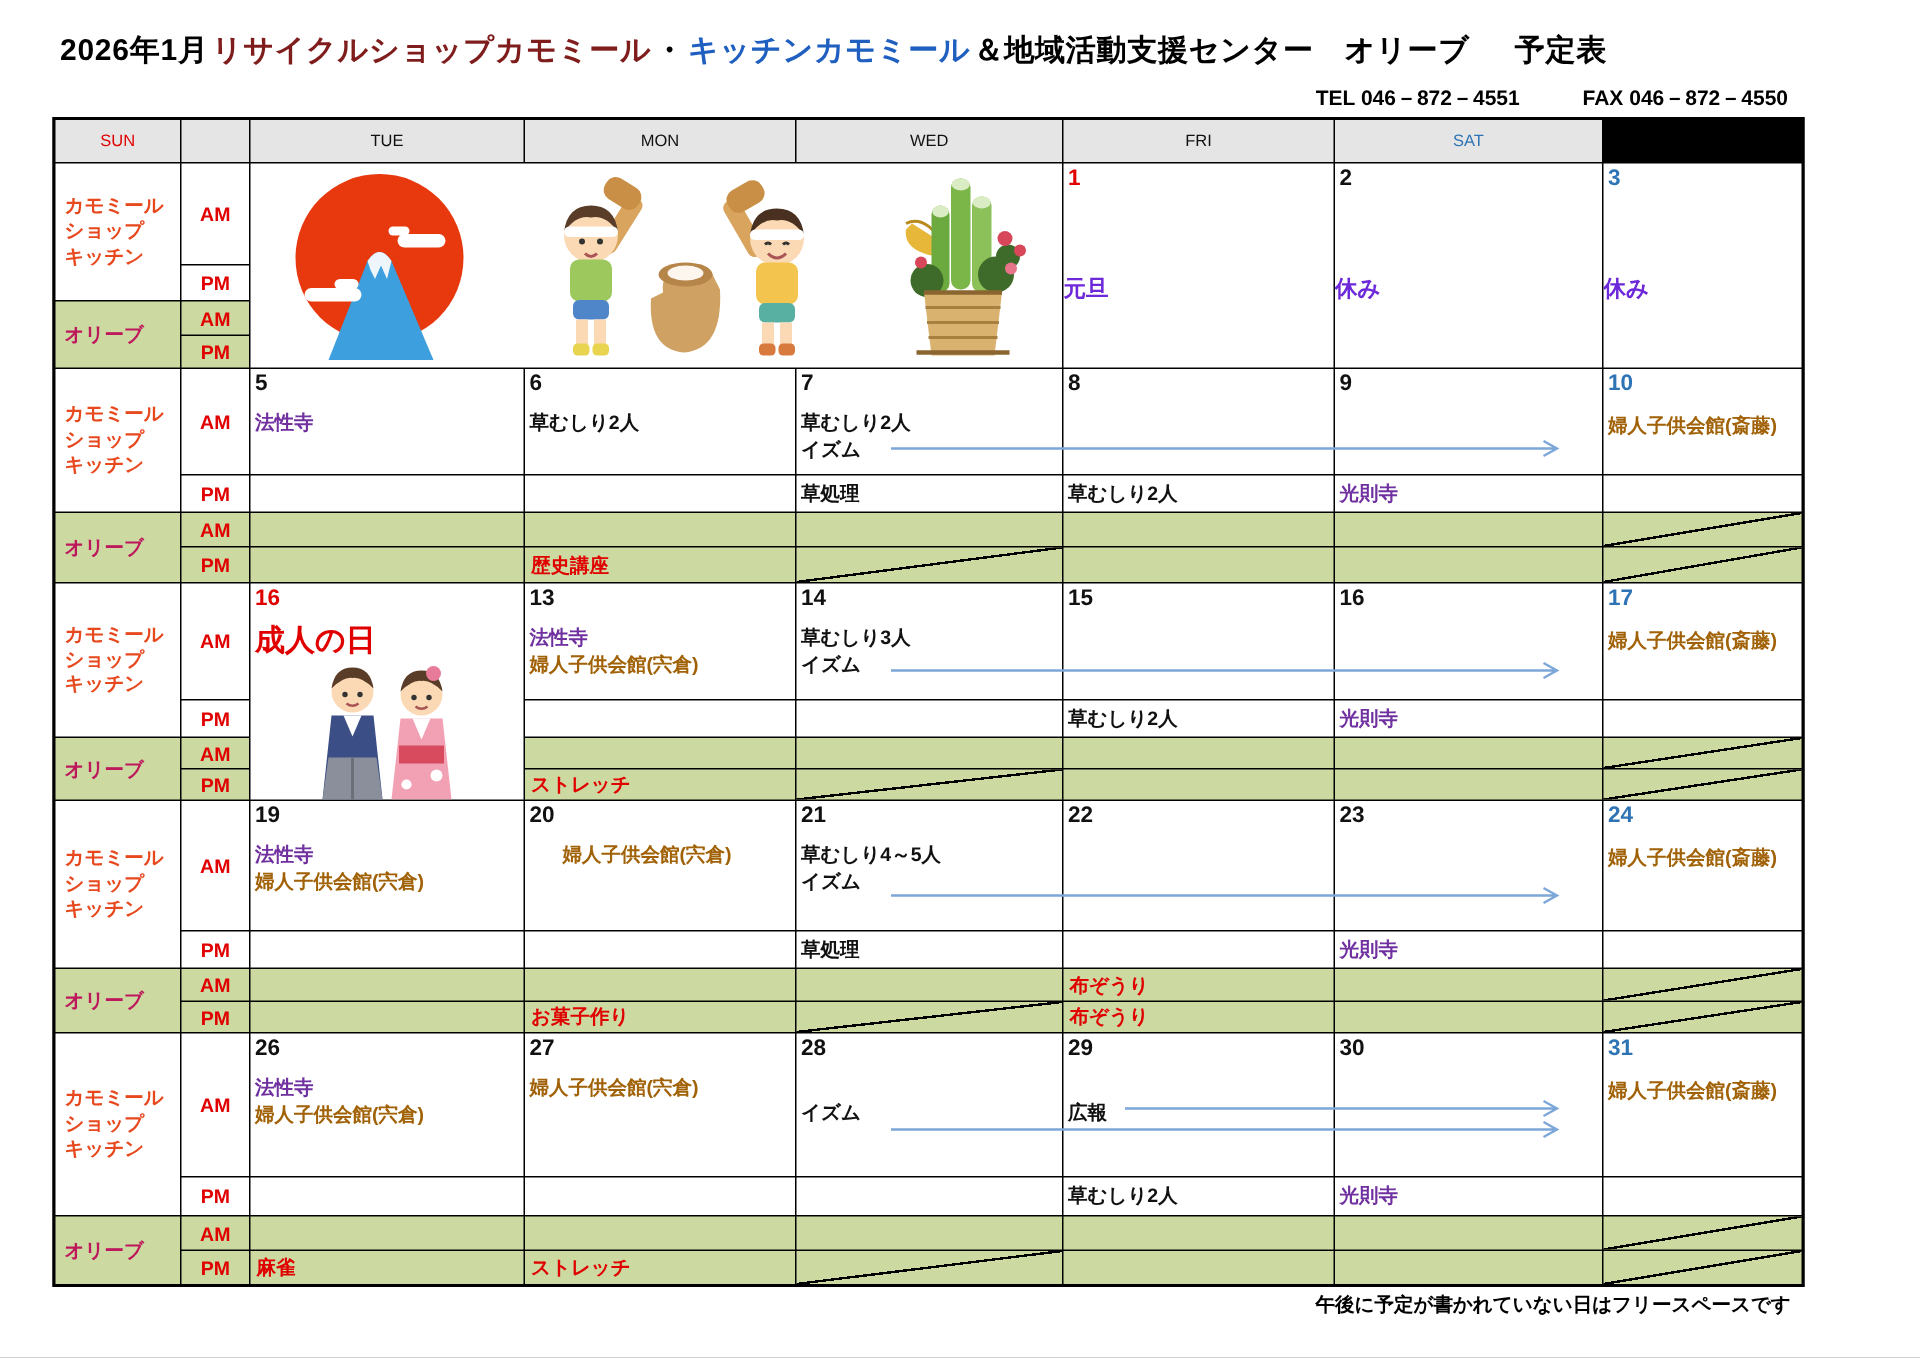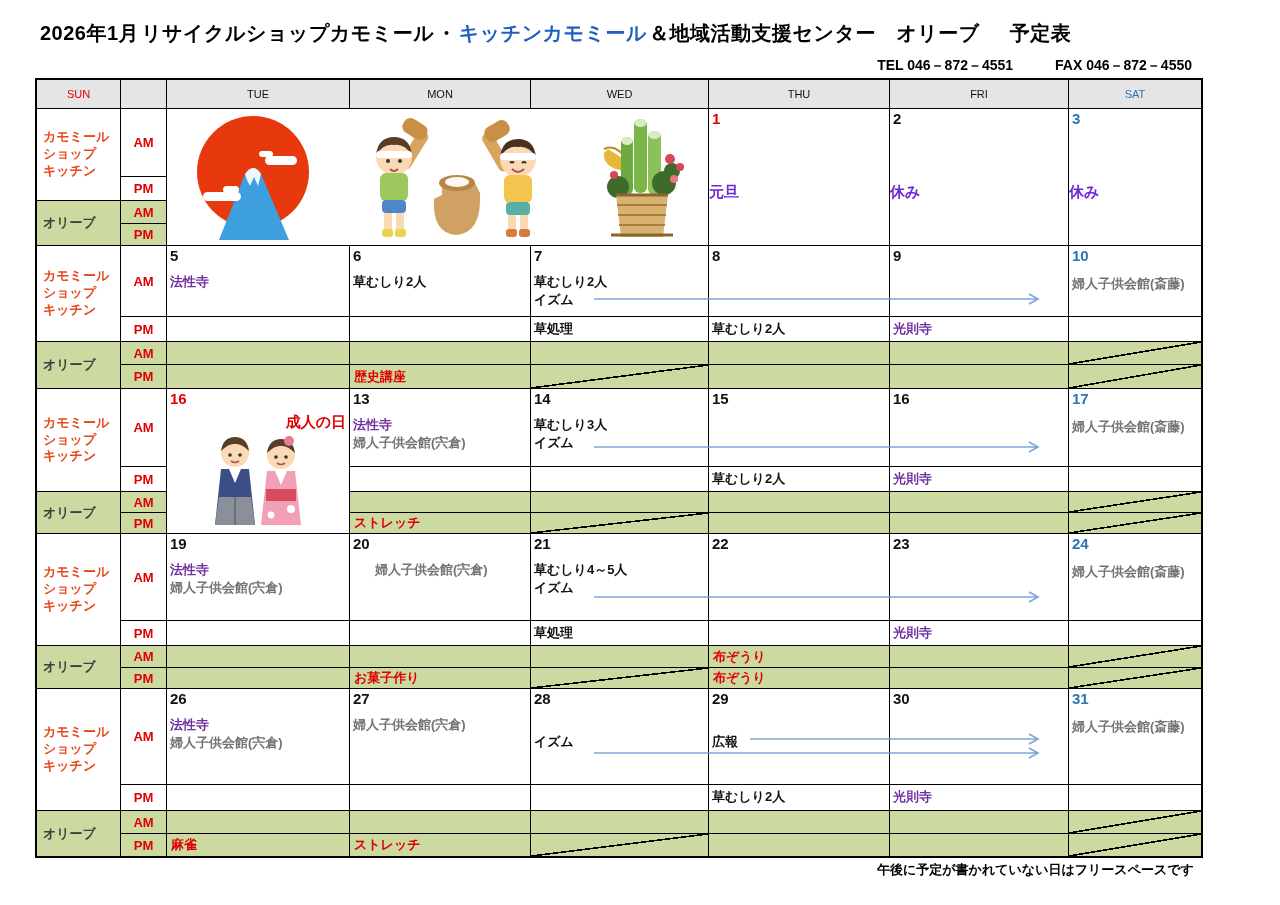--- a/index.html
+++ b/index.html
@@ -4,21 +4,21 @@
 <style>
   html,body{margin:0;padding:0;background:#fff;}
   .page{position:relative;width:1280px;height:905px;background:#fff;
         font-family:"Liberation Sans","DejaVu Sans",sans-serif;overflow:hidden;}
 
   
   .title{position:absolute;left:40px;top:20px;font-size:20px;font-weight:700;
          letter-spacing:.5px;white-space:nowrap;}
   .title span{margin-right:2px;}
   .t-month{margin-right:14px;}
-  .t-shop{color:#000000;}
+  .t-shop{color:#7f1d1d;}
   .t-kitchen{color:#1f5fc0;}
   .t-suffix{margin-left:28px;}
   .contact{position:absolute;top:57px;right:88px;font-size:14px;font-weight:700;white-space:nowrap;}
   .contact span{margin-left:38px;}
   .contact span:first-child{margin-left:12px;}
 
   
   .cal{position:absolute;left:35px;top:78px;border:2px solid #000;background:#000;
        display:flex;flex-direction:column;gap:1px;width:1164px;}
   .wk,.hd{display:grid;grid-template-columns:83px 45px 182px 180px 177px 180px 178px 132px;
@@ -31,40 +31,40 @@
   .c{background:#fff;position:relative;overflow:hidden;padding:1px 3px;
      font-size:13px;font-weight:700;color:#111;}
   .g{background:#ccd9a1;}
   .c1{grid-column:1}.c2{grid-column:2}.c3{grid-column:3}.c4{grid-column:4}
   .c5{grid-column:5}.c6{grid-column:6}.c7{grid-column:7}.c8{grid-column:8}
   .r1{grid-row:1}.r2{grid-row:2}.r3{grid-row:3}.r4{grid-row:4}
   .r12{grid-row:1/3}.r34{grid-row:3/5}.r14{grid-row:1/5}.c35{grid-column:3/6}
 
   .shopL{color:#e8481d;display:flex;align-items:center;padding-left:6px;
          line-height:1.3;white-space:pre-line;}
-  .oliveL{display:flex;align-items:center;padding-left:6px;color:#404040;}
+  .oliveL{display:flex;align-items:center;padding-left:6px;color:#be185d;}
   .amL{display:flex;align-items:center;justify-content:center;color:#e00000;text-align:center;}
 
   .date{display:block;font-size:15px;line-height:17px;color:#111;}
   .date.r{color:#e00000;} .date.b{color:#2e74b5;}
   .ln{display:block;line-height:17px;margin-top:9px;}
   .ln + .ln{margin-top:1px;}
-  .pu{color:#7030a0;} .bl{color:#737373;}
+  .pu{color:#7030a0;} .bl{color:#a16207;}
   .mt8{margin-top:11px;} .mt24{margin-top:26px;} .ind{padding-left:22px;}
   .pmtxt{display:block;line-height:21px;}
 
   .oc{display:flex;align-items:center;padding-left:4px;}
   .oc span{color:#e00000;}
   .diag{background-image:linear-gradient(to bottom right,
         transparent calc(50% - .8px),#000 calc(50% - .8px),
         #000 calc(50% + .8px),transparent calc(50% + .8px));}
 
   .hol{position:absolute;left:0;right:0;top:74px;
        font-size:15px;color:#6d28d9;}
-  .seijin{text-align:right;font-size:15px;color:#e00000;margin-top:6px;}
+  .seijin{text-align:left;font-size:20px;color:#e00000;margin-top:6px;}
   .imgcell{display:flex;align-items:center;justify-content:space-between;
            padding:0 18px 0 22px;}
   .kimono{display:block;margin:3px auto 0;}
 
   .arr{position:absolute;pointer-events:none;z-index:5;}
   .arr path{fill:none;stroke:#7da7d9;stroke-width:1.6;}
 
   .footnote{position:absolute;left:877px;top:861px;font-size:13px;font-weight:700;}
 </style>
 </head>
@@ -82,21 +82,20 @@
   </div>
 
   <div class="cal">
 
     <div class="hd">
       <div class="hc sun">SUN</div>
       <div class="hc"></div>
       <div class="hc">TUE</div>
       <div class="hc">MON</div>
       <div class="hc">WED</div>
-      <div class="hc">THU</div>
       <div class="hc">FRI</div>
       <div class="hc sat">SAT</div>
     </div>
 
     <div class="wk" style="grid-template-rows:67px 23px 22px 21px">
       <div class="c c1 r12 shopL">カモミール
 ショップ
 キッチン</div>
       <div class="c c2 r1 amL">AM</div>
       <div class="c c2 r2 amL">PM</div>

